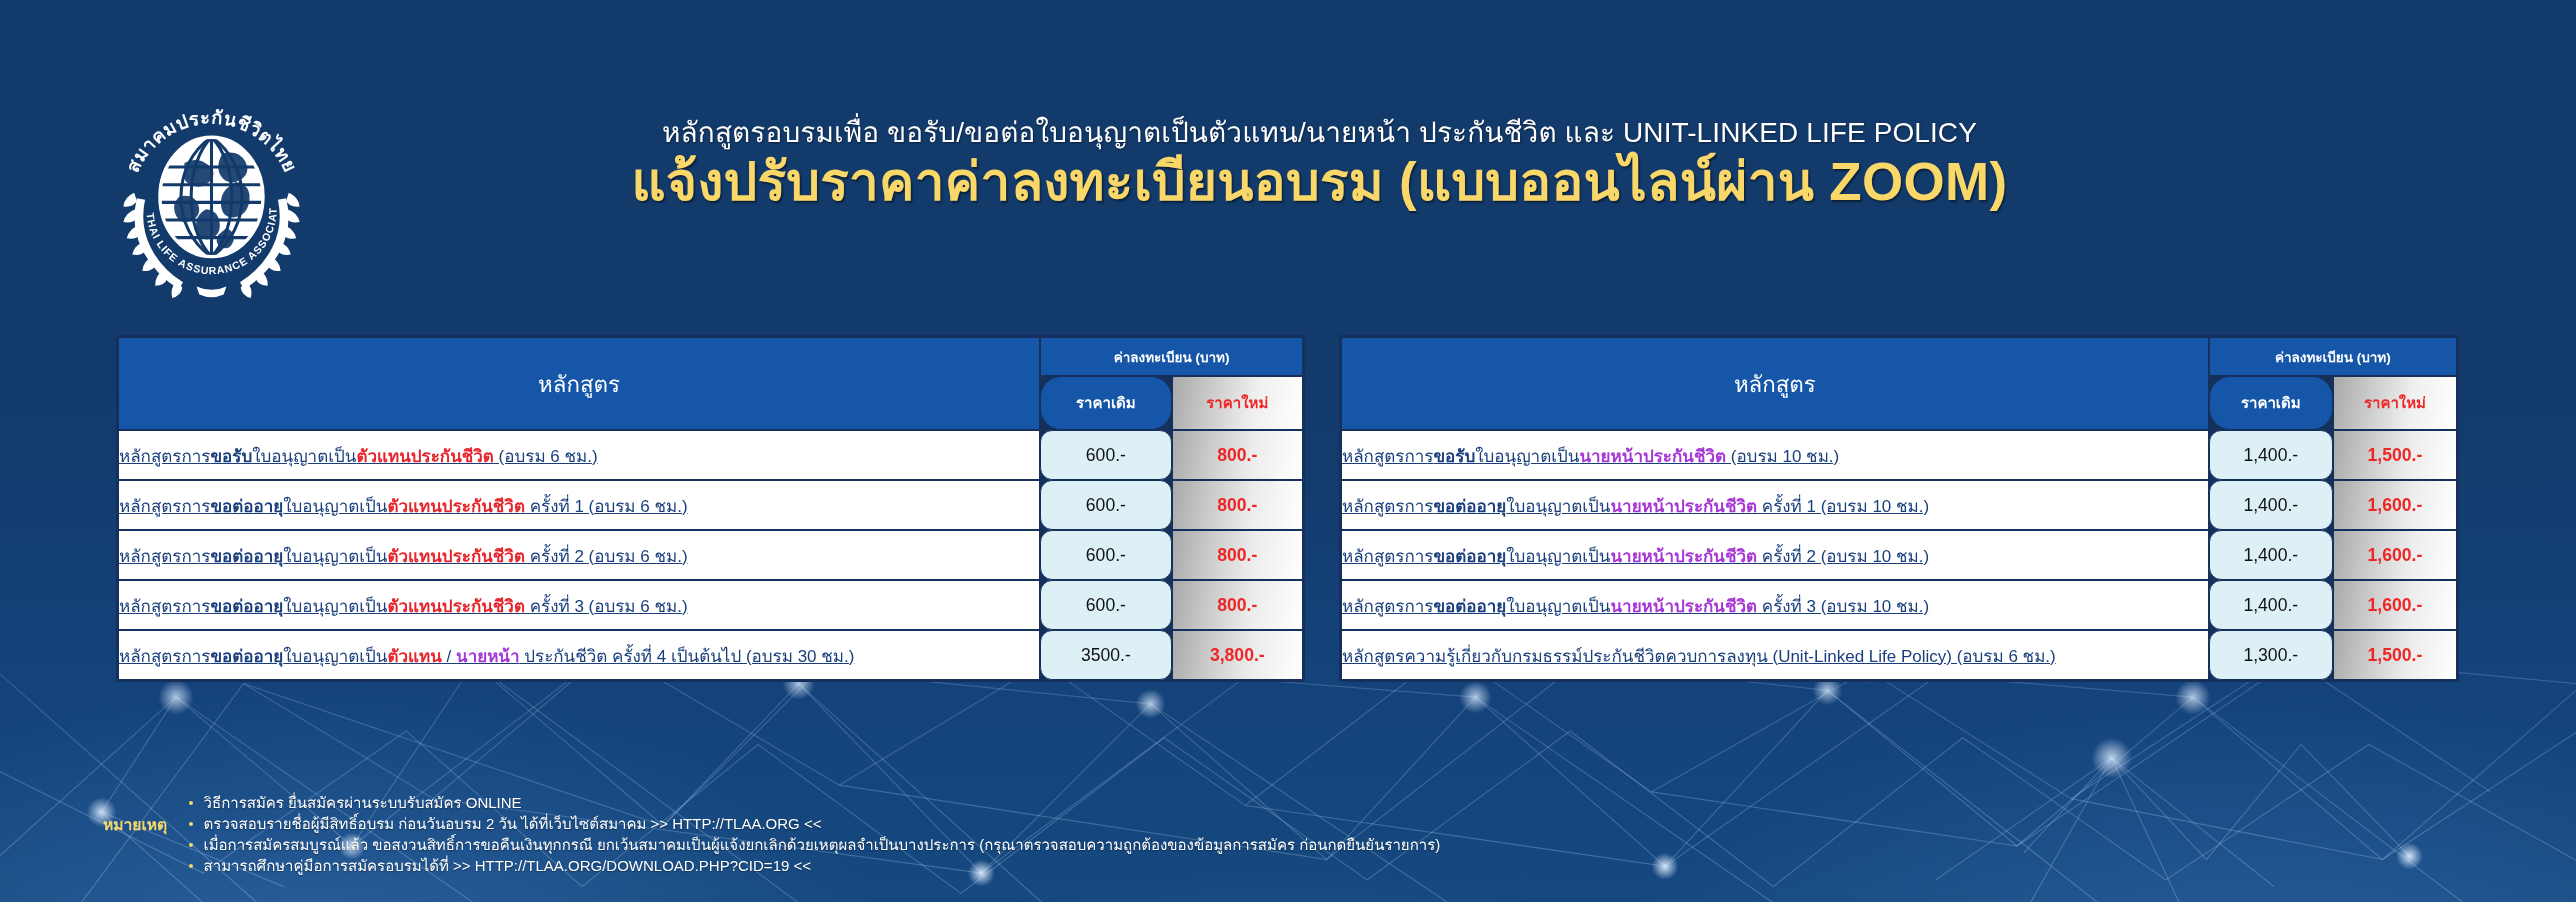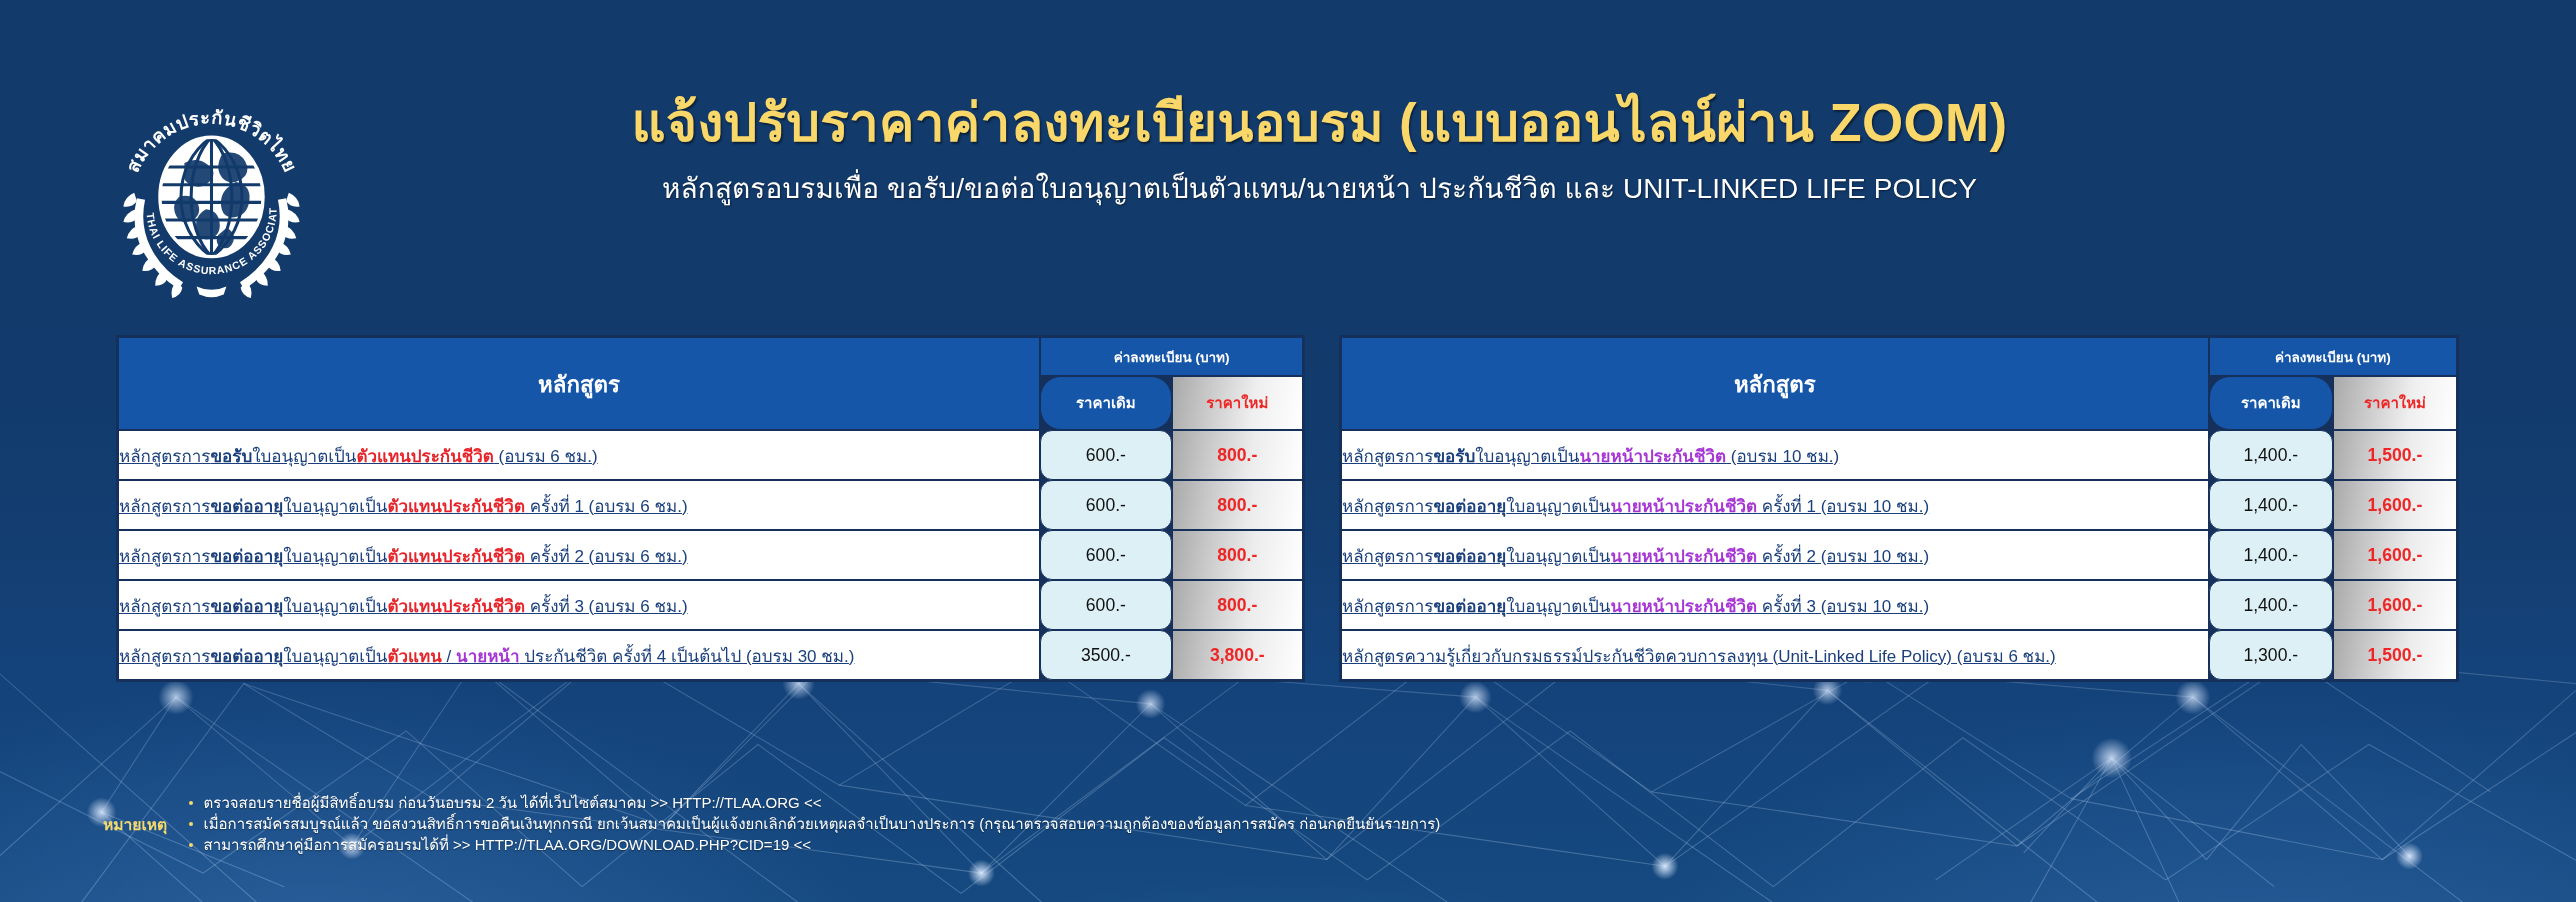--- a/index.html
+++ b/index.html
@@ -56,21 +56,21 @@
     table-layout:fixed;
     background:#16305c;
     border:2px solid #16305c;
   }
   table.price-table th, table.price-table td {
     border:1.4px solid #16305c;
     padding:0;
   }
   .th-course {
     background:#1556a8; color:#fff;
-    font-size:22.3px; font-weight:bold; text-align:center;
+    font-size:22.3px; font-weight:normal; text-align:center;
     height:93px; vertical-align:middle;
   }
   .th-fee {
     background:#1556a8; color:#fff;
     font-size:13.5px; font-weight:bold; text-align:center;
     height:39px; vertical-align:middle;
   }
   .th-old {
     background:#1556a8; color:#fff;
     font-size:15px; text-align:center; height:54px; vertical-align:middle;border-radius:21px;
@@ -261,22 +261,22 @@
       <text font-size="27" font-weight="bold" fill="#ffffff" letter-spacing="1" font-family="'Liberation Sans',sans-serif">
         <textPath href="#arcThai" startOffset="50%" text-anchor="middle">สมาคมประกันชีวิตไทย</textPath>
       </text>
       <text font-size="15.5" font-weight="bold" fill="#ffffff" letter-spacing="1.4" font-family="'Liberation Sans',sans-serif">
         <textPath href="#arcEng" startOffset="50%" text-anchor="middle">THE THAI LIFE ASSURANCE ASSOCIATION</textPath>
       </text>
     </svg>
   </div>
 
   <div id="title-block">
+    <div id="subtitle">หลักสูตรอบรมเพื่อ ขอรับ/ขอต่อใบอนุญาตเป็นตัวแทน/นายหน้า ประกันชีวิต และ UNIT-LINKED LIFE POLICY</div>
     <div id="main-title">แจ้งปรับราคาค่าลงทะเบียนอบรม (แบบออนไลน์ผ่าน ZOOM)</div>
-    <div id="subtitle">หลักสูตรอบรมเพื่อ ขอรับ/ขอต่อใบอนุญาตเป็นตัวแทน/นายหน้า ประกันชีวิต และ UNIT-LINKED LIFE POLICY</div>
   </div>
 </div>
 
 <div class="table-panel" id="table-left">
   <table class="price-table">
     <colgroup>
         <col style="width:807px">
         <col style="width:115px">
         <col style="width:115px">
       </colgroup>
@@ -363,18 +363,19 @@
           <td class="old-price">1,300.-</td>
           <td class="new-price">1,500.-</td>
         </tr>
       </tbody>
   </table>
 </div>
 
 <div id="notes">
   <div id="notes-label">หมายเหตุ</div>
   <ul id="notes-list">
+      <li>วิธีการสมัคร ยื่นสมัครผ่านระบบรับสมัคร ONLINE</li>
       <li>ตรวจสอบรายชื่อผู้มีสิทธิ์อบรม ก่อนวันอบรม 2 วัน ได้ที่เว็บไซต์สมาคม &gt;&gt; HTTP://TLAA.ORG &lt;&lt;</li>
       <li>เมื่อการสมัครสมบูรณ์แล้ว ขอสงวนสิทธิ์การขอคืนเงินทุกกรณี ยกเว้นสมาคมเป็นผู้แจ้งยกเลิกด้วยเหตุผลจำเป็นบางประการ (กรุณาตรวจสอบความถูกต้องของข้อมูลการสมัคร ก่อนกดยืนยันรายการ)</li>
       <li>สามารถศึกษาคู่มือการสมัครอบรมได้ที่ &gt;&gt; HTTP://TLAA.ORG/DOWNLOAD.PHP?CID=19 &lt;&lt;</li>
     </ul>
 </div>
 
 
 </body></html>

